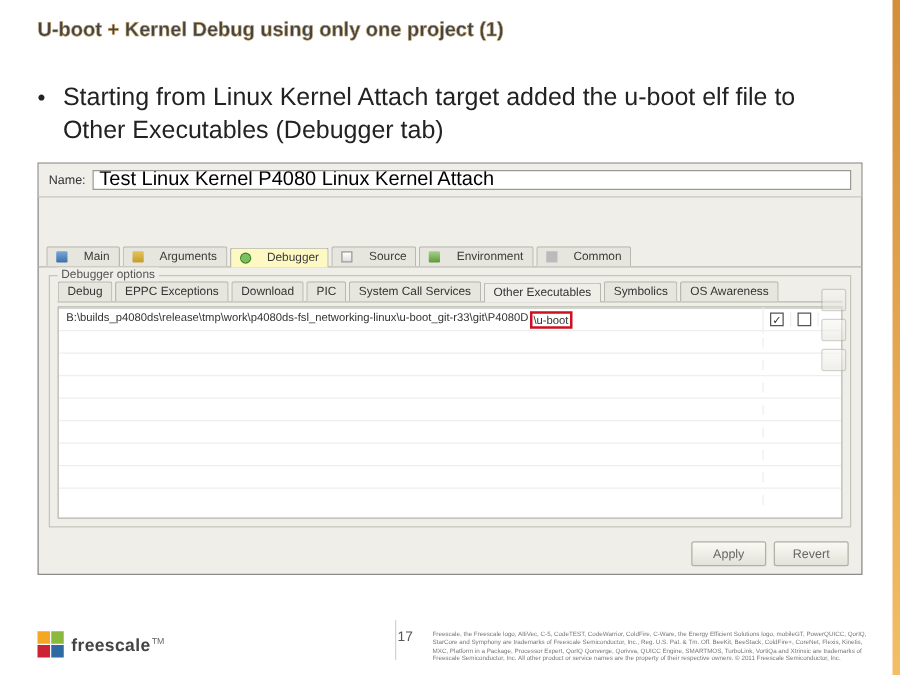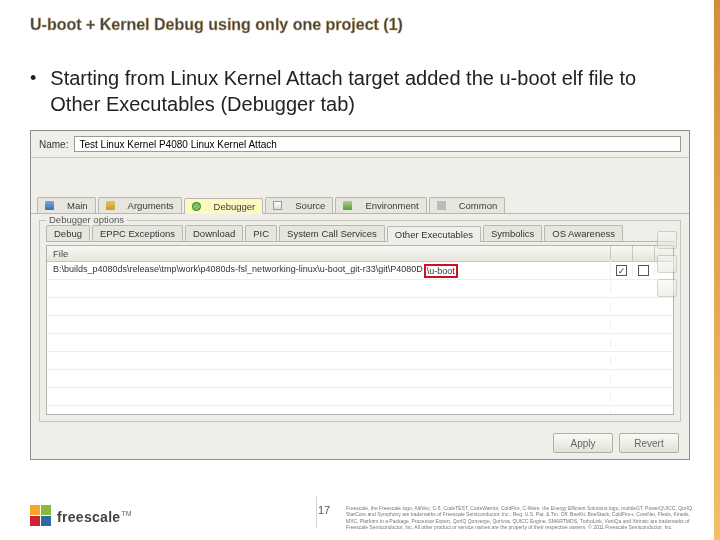--- a/index.html
+++ b/index.html
@@ -28,21 +28,21 @@
     background: #efeee9;
     font-size: 10px;
     color: #333;
   }
   .dialog .name-row {
     display: flex; align-items: center; gap: 6px; padding: 5px 8px;
     border-bottom: 1px solid #c8c8c0;
     background: #efeee9;
   }
   .dialog .name-row input[type="text"] {
-    flex: 1; border: 1px solid #9a9a94; background: #fff; height: 16px; padding: 0 4px; font-size: 10px;
+    flex: 1; border: 1px solid #9a9a94; background: #fff; height: 16px; padding: 0 4px; font-size: 16px;
   }
   .dialog .mtabs {
     display: flex; gap: 2px; padding: 2px 6px 0 6px; align-items: flex-end;
     border-bottom: 1px solid #b8b8b0;
   }
   .mtab {
     display: inline-flex; align-items: center; gap: 13px;
     padding: 2px 7px; border: 1px solid #b8b8b0; border-bottom: none;
     background: #e7e6de; border-radius: 2px 2px 0 0; font-size: 9.5px;
     color: #3a3a3a;
@@ -178,21 +178,20 @@
         <div class="itab">PIC</div>
         <div class="itab">System Call Services</div>
         <div class="itab active">Other Executables</div>
         <div class="itab">Symbolics</div>
         <div class="itab">OS Awareness</div>
       </div>
 
 
       <div class="grid">
         <div class="ghead">
-          <div class="c1">File</div>
           <div class="c2"></div>
           <div class="c3"></div>
           <div class="c4"></div>
         </div>
         <div class="grow">
           <div class="c1">
             <span>B:\builds_p4080ds\release\tmp\work\p4080ds-fsl_networking-linux\u-boot_git-r33\git\P4080D</span>
               <span class="hl"><span>\u-boot</span></span>
           </div>
           <div class="c2">

